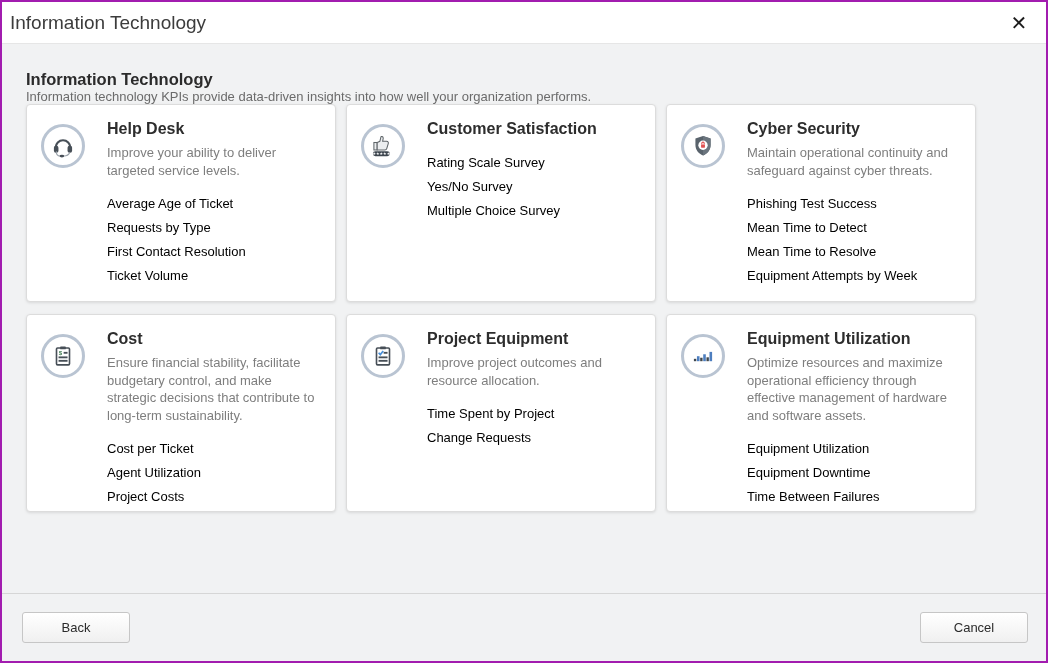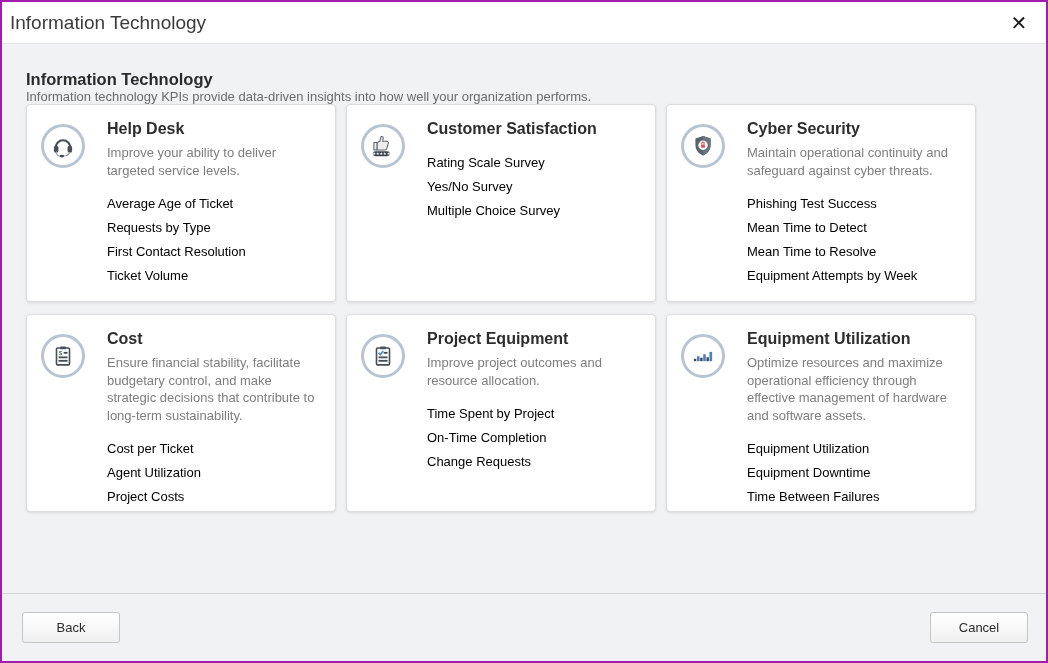--- a/index.html
+++ b/index.html
@@ -79,21 +79,21 @@
   }
   
   .footer {
     flex: 0 0 68px;
     border-top: 1px solid #d6d6d6;
     background: #f1f2f3;
     display: flex; align-items: center;
     padding: 0 18px 0 20px;
   }
   .btn {
-    width: 98px; height: 31px;
+    width: 108px; height: 31px;
     background: linear-gradient(#ffffff, #f0f0f0);
     border: 1px solid #c6c6c6;
     border-radius: 3px;
     font-family: "Liberation Sans", sans-serif;
     font-size: 13px; color: #2b2b2b;
     cursor: pointer;
   }
   .btn-cancel { margin-left: auto; }
 </style>
 </head>
@@ -207,21 +207,20 @@
             <rect x="12.6" y="8.2" width="3.6" height="1.7" fill="#474f57"></rect>
             <rect x="7.9" y="12.4" width="8.3" height="1.7" fill="#474f57"></rect>
             <rect x="7.9" y="15.6" width="8.3" height="1.7" fill="#474f57"></rect>
           </svg>
         </div>
         <div class="card-body">
           <h3 class="card-title">Project Equipment</h3>
           <p class="card-desc">Improve project outcomes and resource allocation.</p>
           <div class="card-links">
             <a class="kpi-link">Time Spent by Project</a>
-            <a class="kpi-link">On-Time Completion</a>
             <a class="kpi-link">Change Requests</a>
           </div>
         </div>
       </div>
 
       <div class="card">
         <div class="icon-circle">
           <svg width="26" height="26" viewBox="0 0 24 24">
             <rect x="3.6" y="14.6" width="2.2" height="2.2" fill="#3f474e"></rect>
             <rect x="6.4" y="12.2" width="2.4" height="4.6" fill="#4d7ebf"></rect>

